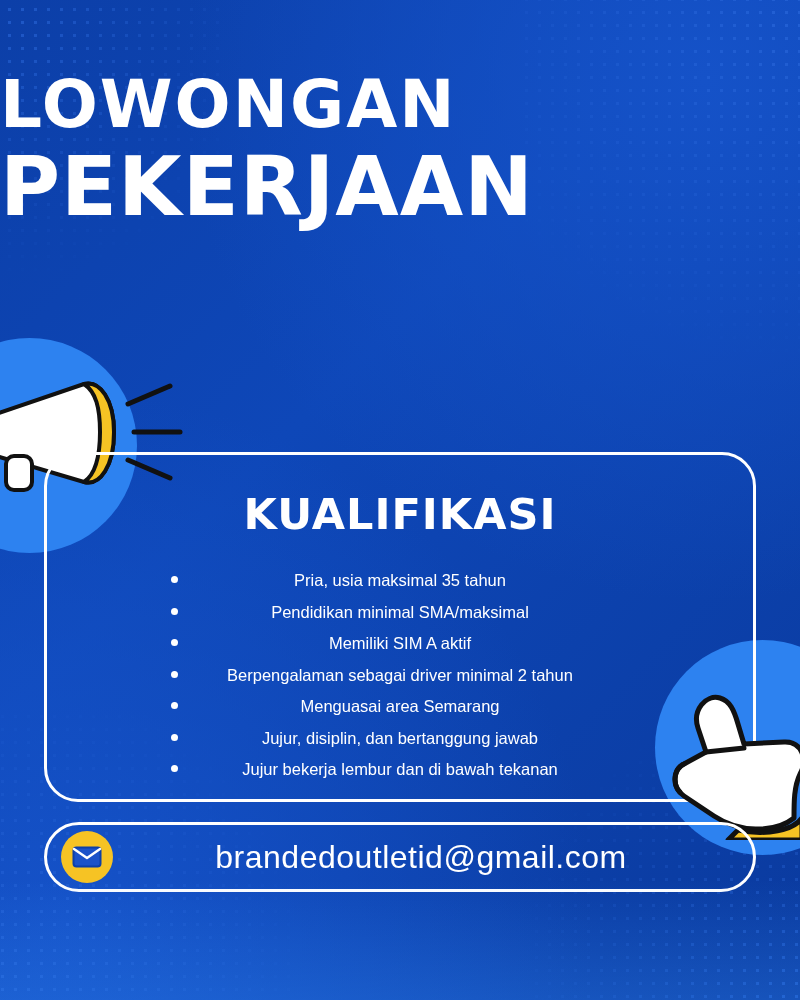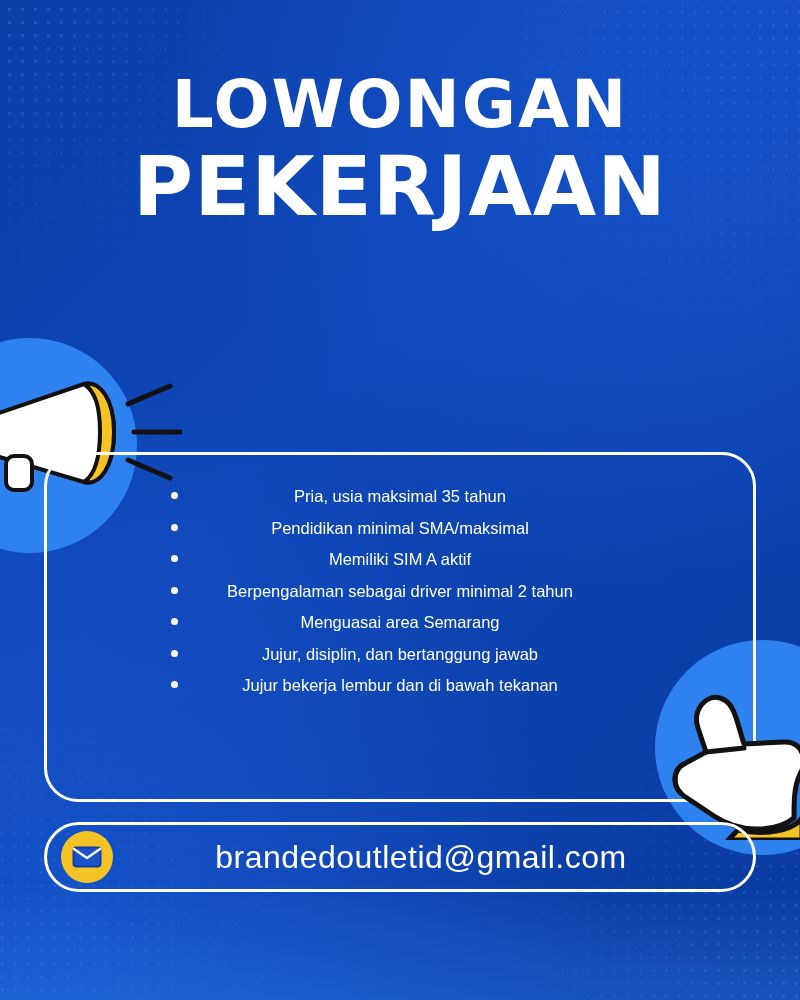--- a/index.html
+++ b/index.html
@@ -45,21 +45,21 @@
     width:215px; height:215px; border-radius:50%;
     background:#2d82f0;
   }
   .blob-right {
     position:absolute; right:-70px; top:640px;
     width:215px; height:215px; border-radius:50%;
     background:#2d82f0;
   }
 
   
-  .header { position:absolute; left:0; right:0; top:72px; text-align:center; }
+  .header { position:absolute; left:0; right:0; top:72px; text-align:left; }
   .title-1 {
     font-size:66px; line-height:1.0; font-weight:bold; color:#ffffff;
     letter-spacing:2px; font-family:"DejaVu Sans", sans-serif;
   }
   .title-2 {
     font-size:82px; line-height:1.05; font-weight:bold; color:#ffffff;
     letter-spacing:1px; margin-top:6px; font-family:"DejaVu Sans", sans-serif;
   }
   .subtitle {
     margin-top:30px;
@@ -151,20 +151,21 @@
       <path d="M8 44 L96 14 C112 10 126 30 126 62 C126 96 112 116 96 112 L8 86 C-2 83 -2 47 8 44 Z" fill="#ffffff" stroke="#111111" stroke-width="4" stroke-linejoin="round"></path>
       <path d="M96 14 C112 10 126 30 126 62 C126 96 112 116 96 112 C108 104 112 86 112 62 C112 38 108 22 96 14 Z" fill="#f6c324" stroke="#111111" stroke-width="4" stroke-linejoin="round"></path>
       <rect x="18" y="86" width="26" height="34" rx="8" fill="#ffffff" stroke="#111111" stroke-width="4"></rect>
       <line x1="140" y1="34" x2="182" y2="16" stroke="#111111" stroke-width="5" stroke-linecap="round"></line>
       <line x1="146" y1="62" x2="192" y2="62" stroke="#111111" stroke-width="5" stroke-linecap="round"></line>
       <line x1="140" y1="90" x2="182" y2="108" stroke="#111111" stroke-width="5" stroke-linecap="round"></line>
     </g>
   </svg>
 
   <div class="qual-card">
+    <div class="qual-title">KUALIFIKASI</div>
     <div class="qual-list">
       <div class="qual-item">
         <span class="bullet"></span>
         <span>Pria, usia maksimal 35 tahun</span>
       </div>
       <div class="qual-item">
         <span class="bullet"></span>
         <span>Pendidikan minimal SMA/maksimal</span>
       </div>
       <div class="qual-item">

